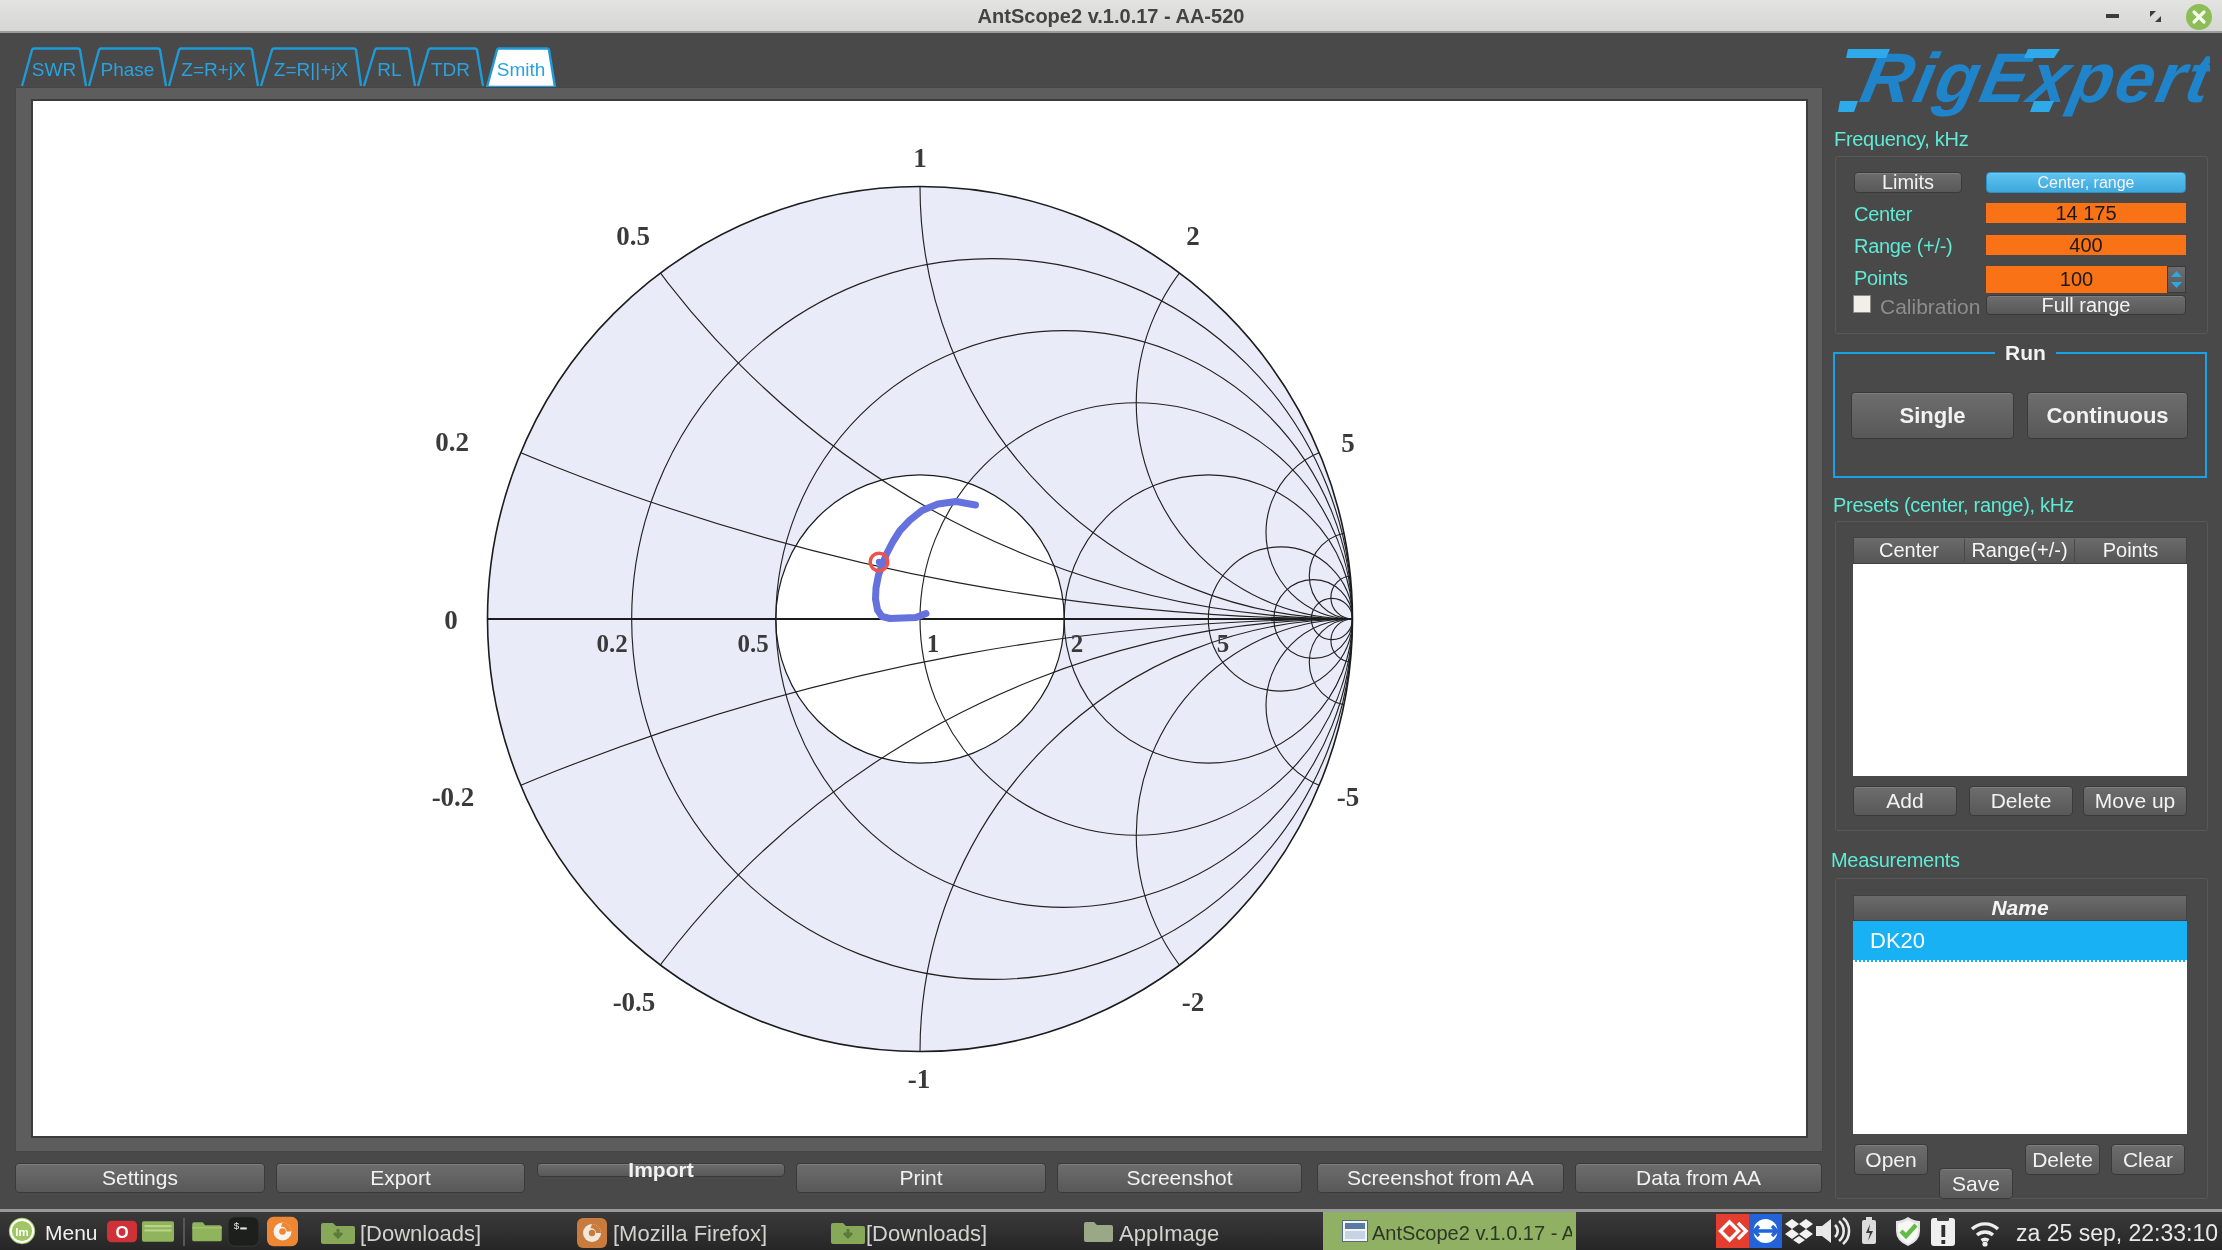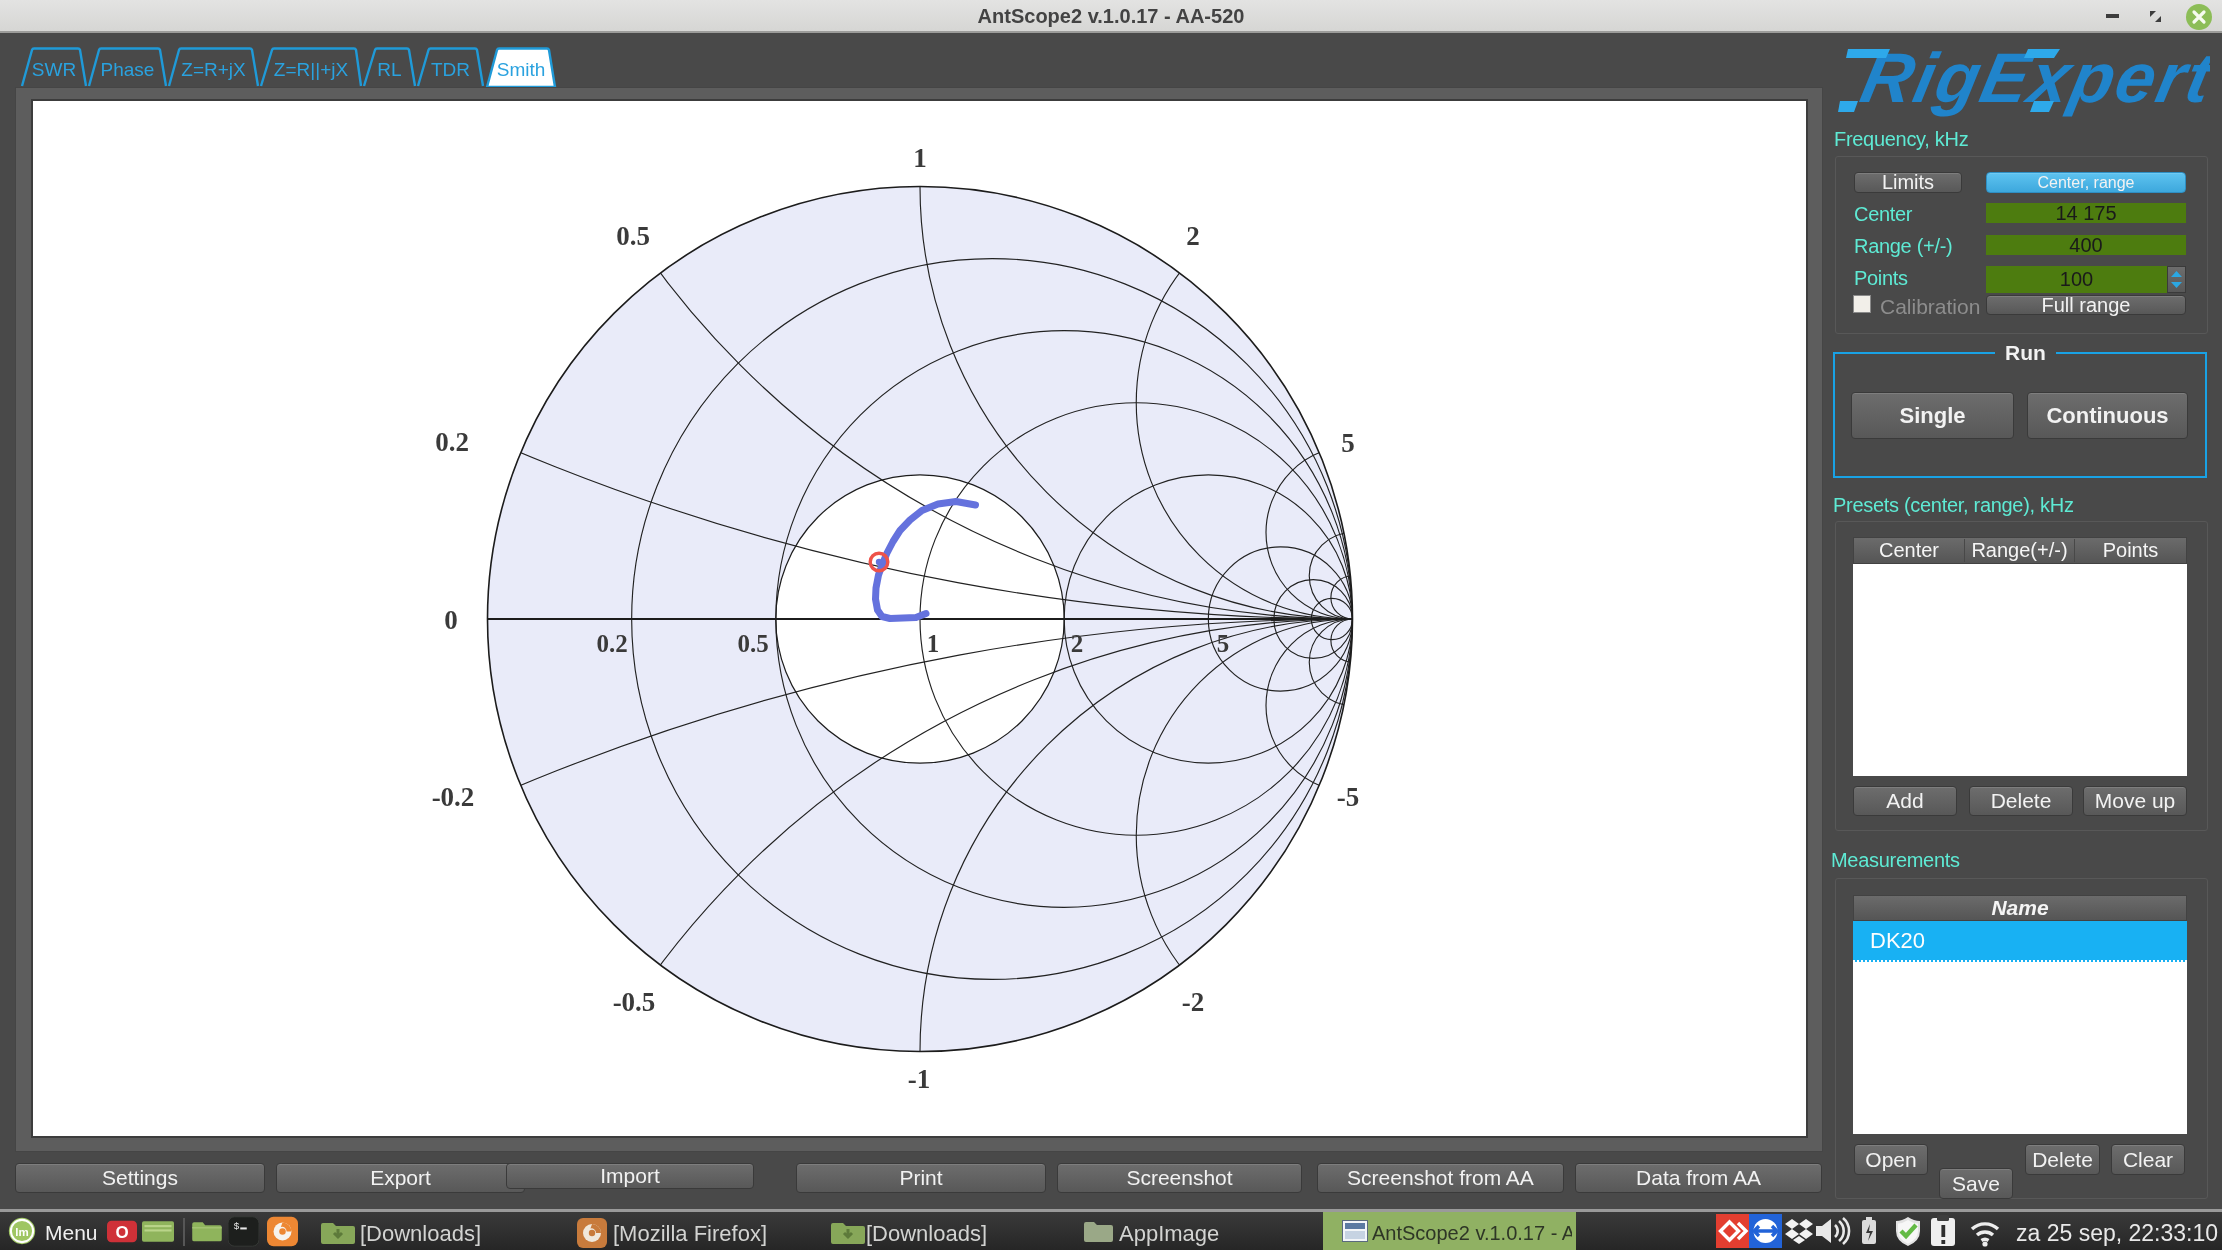--- a/index.html
+++ b/index.html
@@ -10,21 +10,21 @@
   #titlebar { position:absolute; left:0; top:0; width:2222px; height:33px;
     background:linear-gradient(#e3e3e2,#d6d6d4); border-bottom:2px solid #9c9c9a;
     text-align:center; }
   #titlebar .t { font-size:20px; font-weight:bold; color:#434343; line-height:32px; }
   
   .btn { position:absolute; background:linear-gradient(#6d6d6d,#585858);
     border:1px solid #3a3a3a; border-radius:4px; color:#f2f2f2;
     display:flex; align-items:center; justify-content:center;
     box-shadow: inset 0 1px 0 rgba(255,255,255,.12); font-size:21px; }
   .blue-label { position:absolute; color:#5eead4; font-size:20px; letter-spacing:-0.3px; }
-  .inp { position:absolute; background:#4d7c0f; color:#1a1a1a; font-size:20px;
+  .inp { position:absolute; background:#f97316; color:#1a1a1a; font-size:20px;
     display:flex; align-items:center; justify-content:center; }
   .gbox { position:absolute; border:1px solid #585858; border-radius:3px; }
   .thead { position:absolute; background:linear-gradient(#6b6b6b,#555555);
     border:1px solid #424242; color:#f5f5f5; display:flex; align-items:center; }
   .white { position:absolute; background:#ffffff; }
 </style>
 </head>
 <body>
 <div id="titlebar"><span class="t">AntScope2 v.1.0.17 - AA-520</span></div>
 
@@ -174,21 +174,21 @@
 <div class="abs" style="left:1853px;top:921px;width:334px;height:41px;background:#18b1f3;color:#fdfdfd;
   font-size:22px;display:flex;align-items:center;padding-left:17px;border-bottom:2px dotted #ffffff;">DK20</div>
 <div class="white" style="left:1853px;top:962px;width:334px;height:172px;"></div>
 <div class="btn" style="left:1854px;top:1144px;width:74px;height:31px;">Open</div>
 <div class="btn" style="left:1939px;top:1144px;width:74px;height:31px;margin-top:24px;">Save</div>
 <div class="btn" style="left:2025px;top:1144px;width:75px;height:31px;">Delete</div>
 <div class="btn" style="left:2111px;top:1144px;width:74px;height:31px;">Clear</div>
 
 <div class="btn" style="left:15px;top:1163px;width:250px;height:30px;">Settings</div>
 <div class="btn" style="left:276px;top:1163px;width:249px;height:30px;">Export</div>
-<div class="btn" style="left:506px;top:1163px;width:248px;height:26px;">Import</div>
+<div class="btn" style="left:537px;top:1163px;width:248px;height:14px;font-weight:bold;">Import</div>
 <div class="btn" style="left:796px;top:1163px;width:250px;height:30px;">Print</div>
 <div class="btn" style="left:1057px;top:1163px;width:245px;height:30px;">Screenshot</div>
 <div class="btn" style="left:1317px;top:1163px;width:247px;height:30px;">Screenshot from AA</div>
 <div class="btn" style="left:1575px;top:1163px;width:247px;height:30px;">Data from AA</div>
 
 <div class="abs" style="left:0;top:1209px;width:2222px;height:3px;background:#9a9a9a;"></div>
 <div class="abs" style="left:0;top:1212px;width:2222px;height:38px;background:linear-gradient(#3a3a3a,#262626);"></div>
 <svg class="abs" style="left:8px;top:1217px;" width="28" height="28" viewBox="0 0 34 34">
   <circle cx="17" cy="17" r="16" fill="#9fc663"></circle>
   <circle cx="17" cy="17" r="13.5" fill="none" stroke="#ffffff" stroke-width="2.5"></circle>

